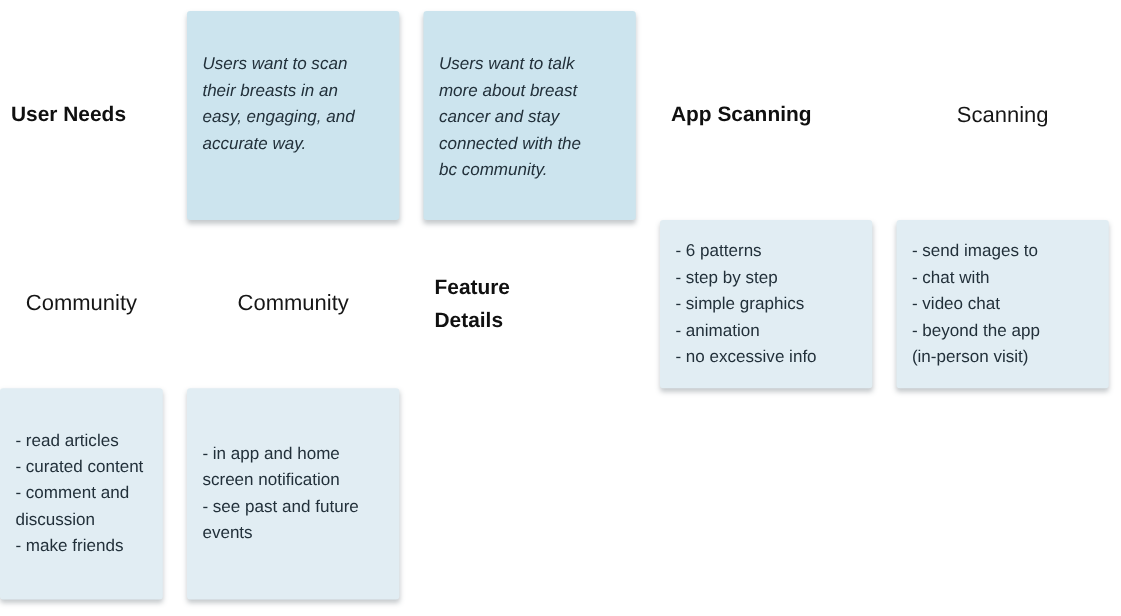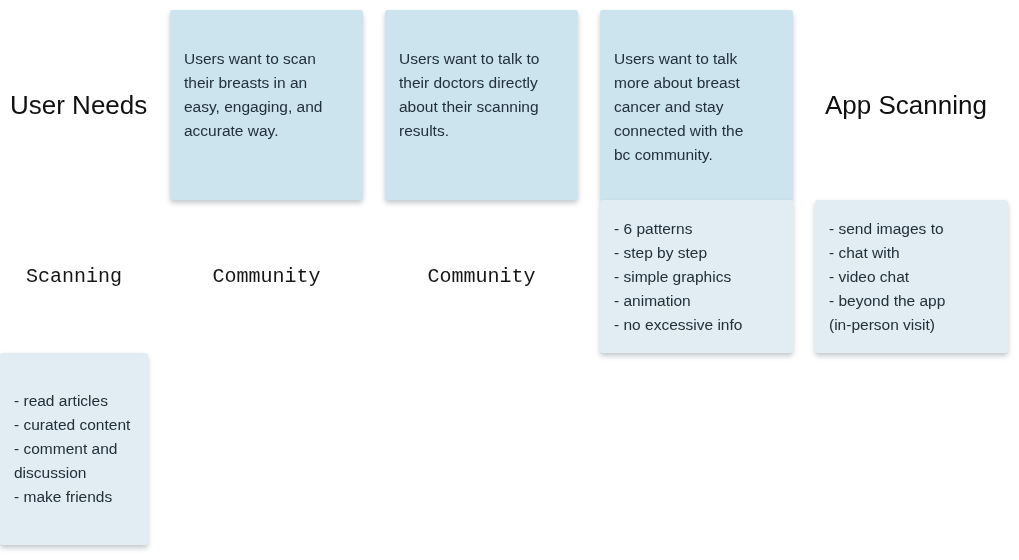--- a/index.html
+++ b/index.html
@@ -19,84 +19,80 @@
     display: grid;
     grid-template-columns: 148px repeat(4, 193px);
     grid-template-rows: 190px 153px 192px;
     column-gap: 22px;
     padding-top: 10px;
   }
   .row-label {
     display: flex;
     align-items: center;
     padding-left: 10px;
-    font-weight: normal;
-    font-size: 26px;
+    font-weight: bold;
+    font-size: 19px;
     line-height: 30px;
     color: var(--label_text);
     white-space: pre-line;
   }
   .card {
     border-radius: 3px;
     box-shadow: 0 3px 5px rgba(90, 100, 110, 0.35);
     color: var(--card_text);
     font-size: 15.5px;
     line-height: 24px;
   }
   .need-card {
     background: var(--card_top_bg);
     padding: 37px 14px 0 14px;
+    font-style: italic;
   }
   .detail-card {
     background: var(--card_bottom_bg);
     display: flex;
     align-items: center;
     padding: 0 12px 0 14px;
   }
   .card-text { white-space: pre-line; }
   .feature-name {
     display: flex;
     align-items: center;
     justify-content: center;
     font-size: 20px;
     color: #161616;
-    font-family: Liberation Mono, monospace;
   }
 </style>
 </head>
 <body>
 
 <div class="board">
 
   <div class="row-label">User Needs</div>
   <div class="card need-card">
     <div class="card-text">Users want to scan
 their breasts in an
 easy, engaging, and
 accurate way.</div>
   </div>
   <div class="card need-card">
-    <div class="card-text">Users want to talk to
-their doctors directly
-about their scanning
-results.</div>
-  </div>
-  <div class="card need-card">
     <div class="card-text">Users want to talk
 more about breast
 cancer and stay
 connected with the
 bc community.</div>
   </div>
 
   <div class="row-label">App Scanning</div>
   <div class="feature-name">Scanning</div>
   <div class="feature-name">Community</div>
   <div class="feature-name">Community</div>
 
+  <div class="row-label">Feature
+Details</div>
   <div class="card detail-card">
     <div class="card-text">- 6 patterns
 - step by step
 - simple graphics
 - animation
 - no excessive info</div>
   </div>
   <div class="card detail-card">
     <div class="card-text">- send images to
 - chat with
@@ -104,14 +100,20 @@
 - beyond the app
 (in-person visit)</div>
   </div>
   <div class="card detail-card">
     <div class="card-text">- read articles
 - curated content
 - comment and
 discussion
 - make friends</div>
   </div>
+  <div class="card detail-card">
+    <div class="card-text">- in app and home
+screen notification
+- see past and future
+events</div>
+  </div>
 
 </div>
 
 </body></html>

